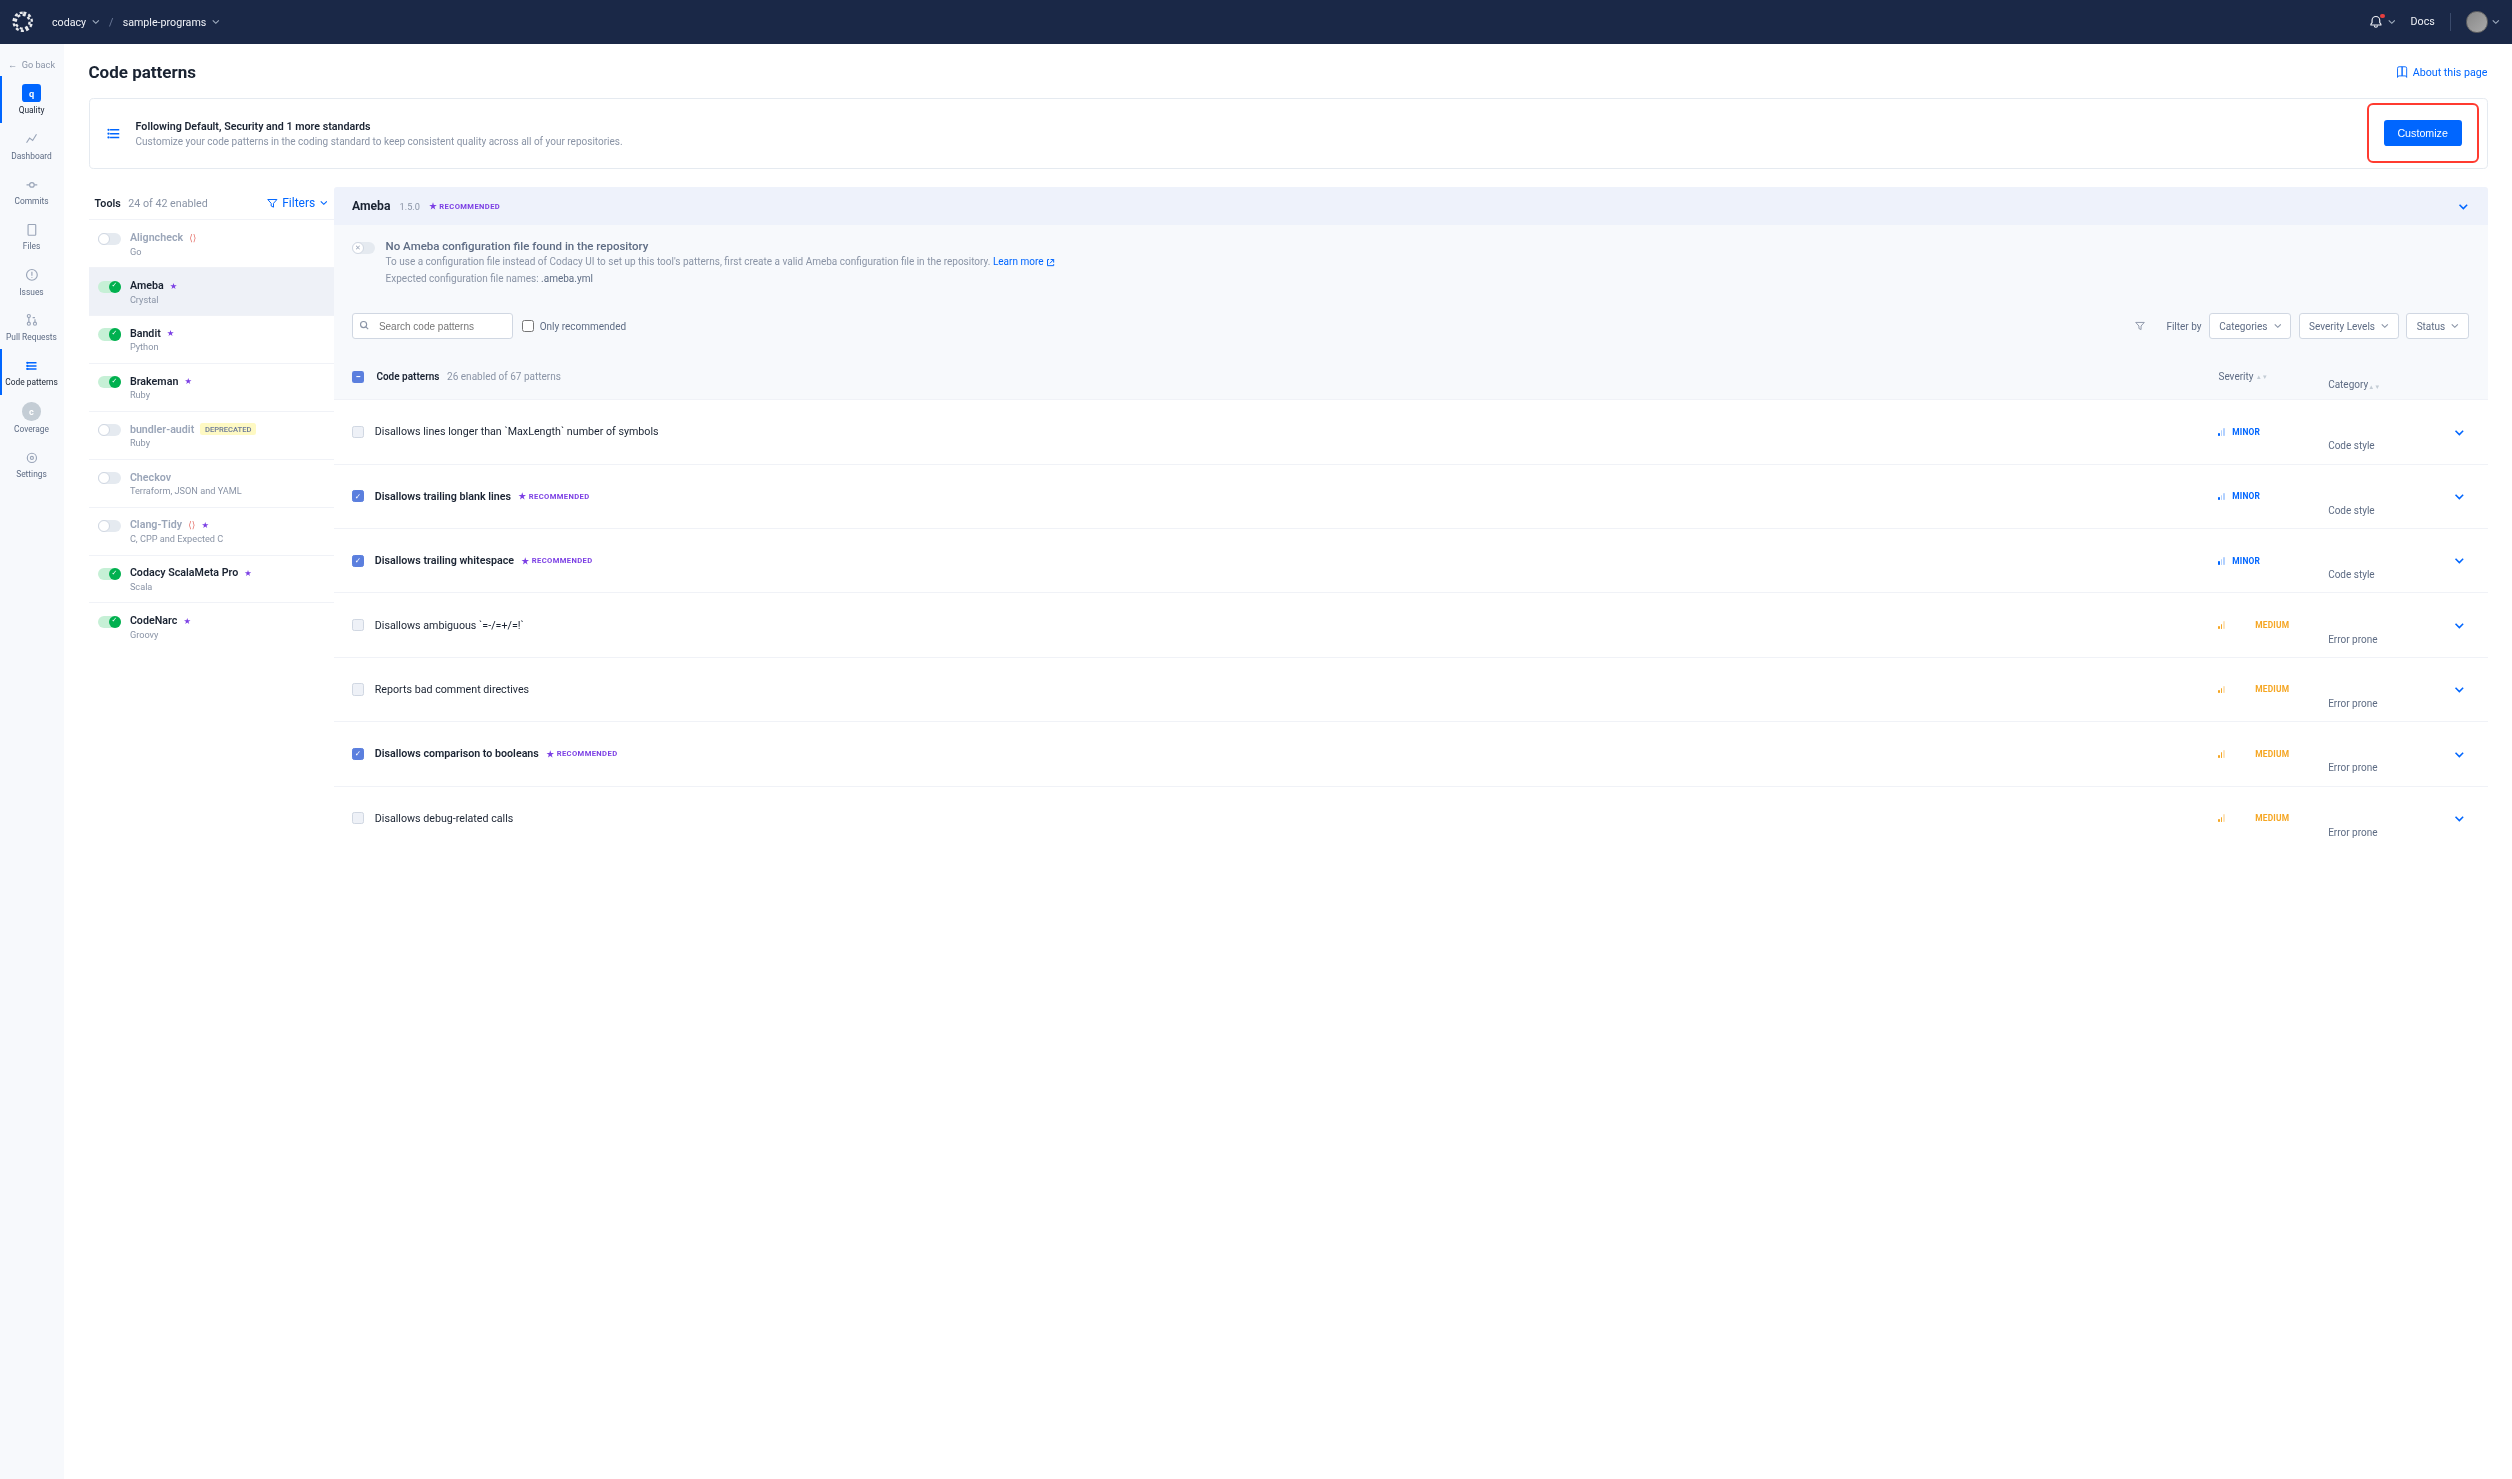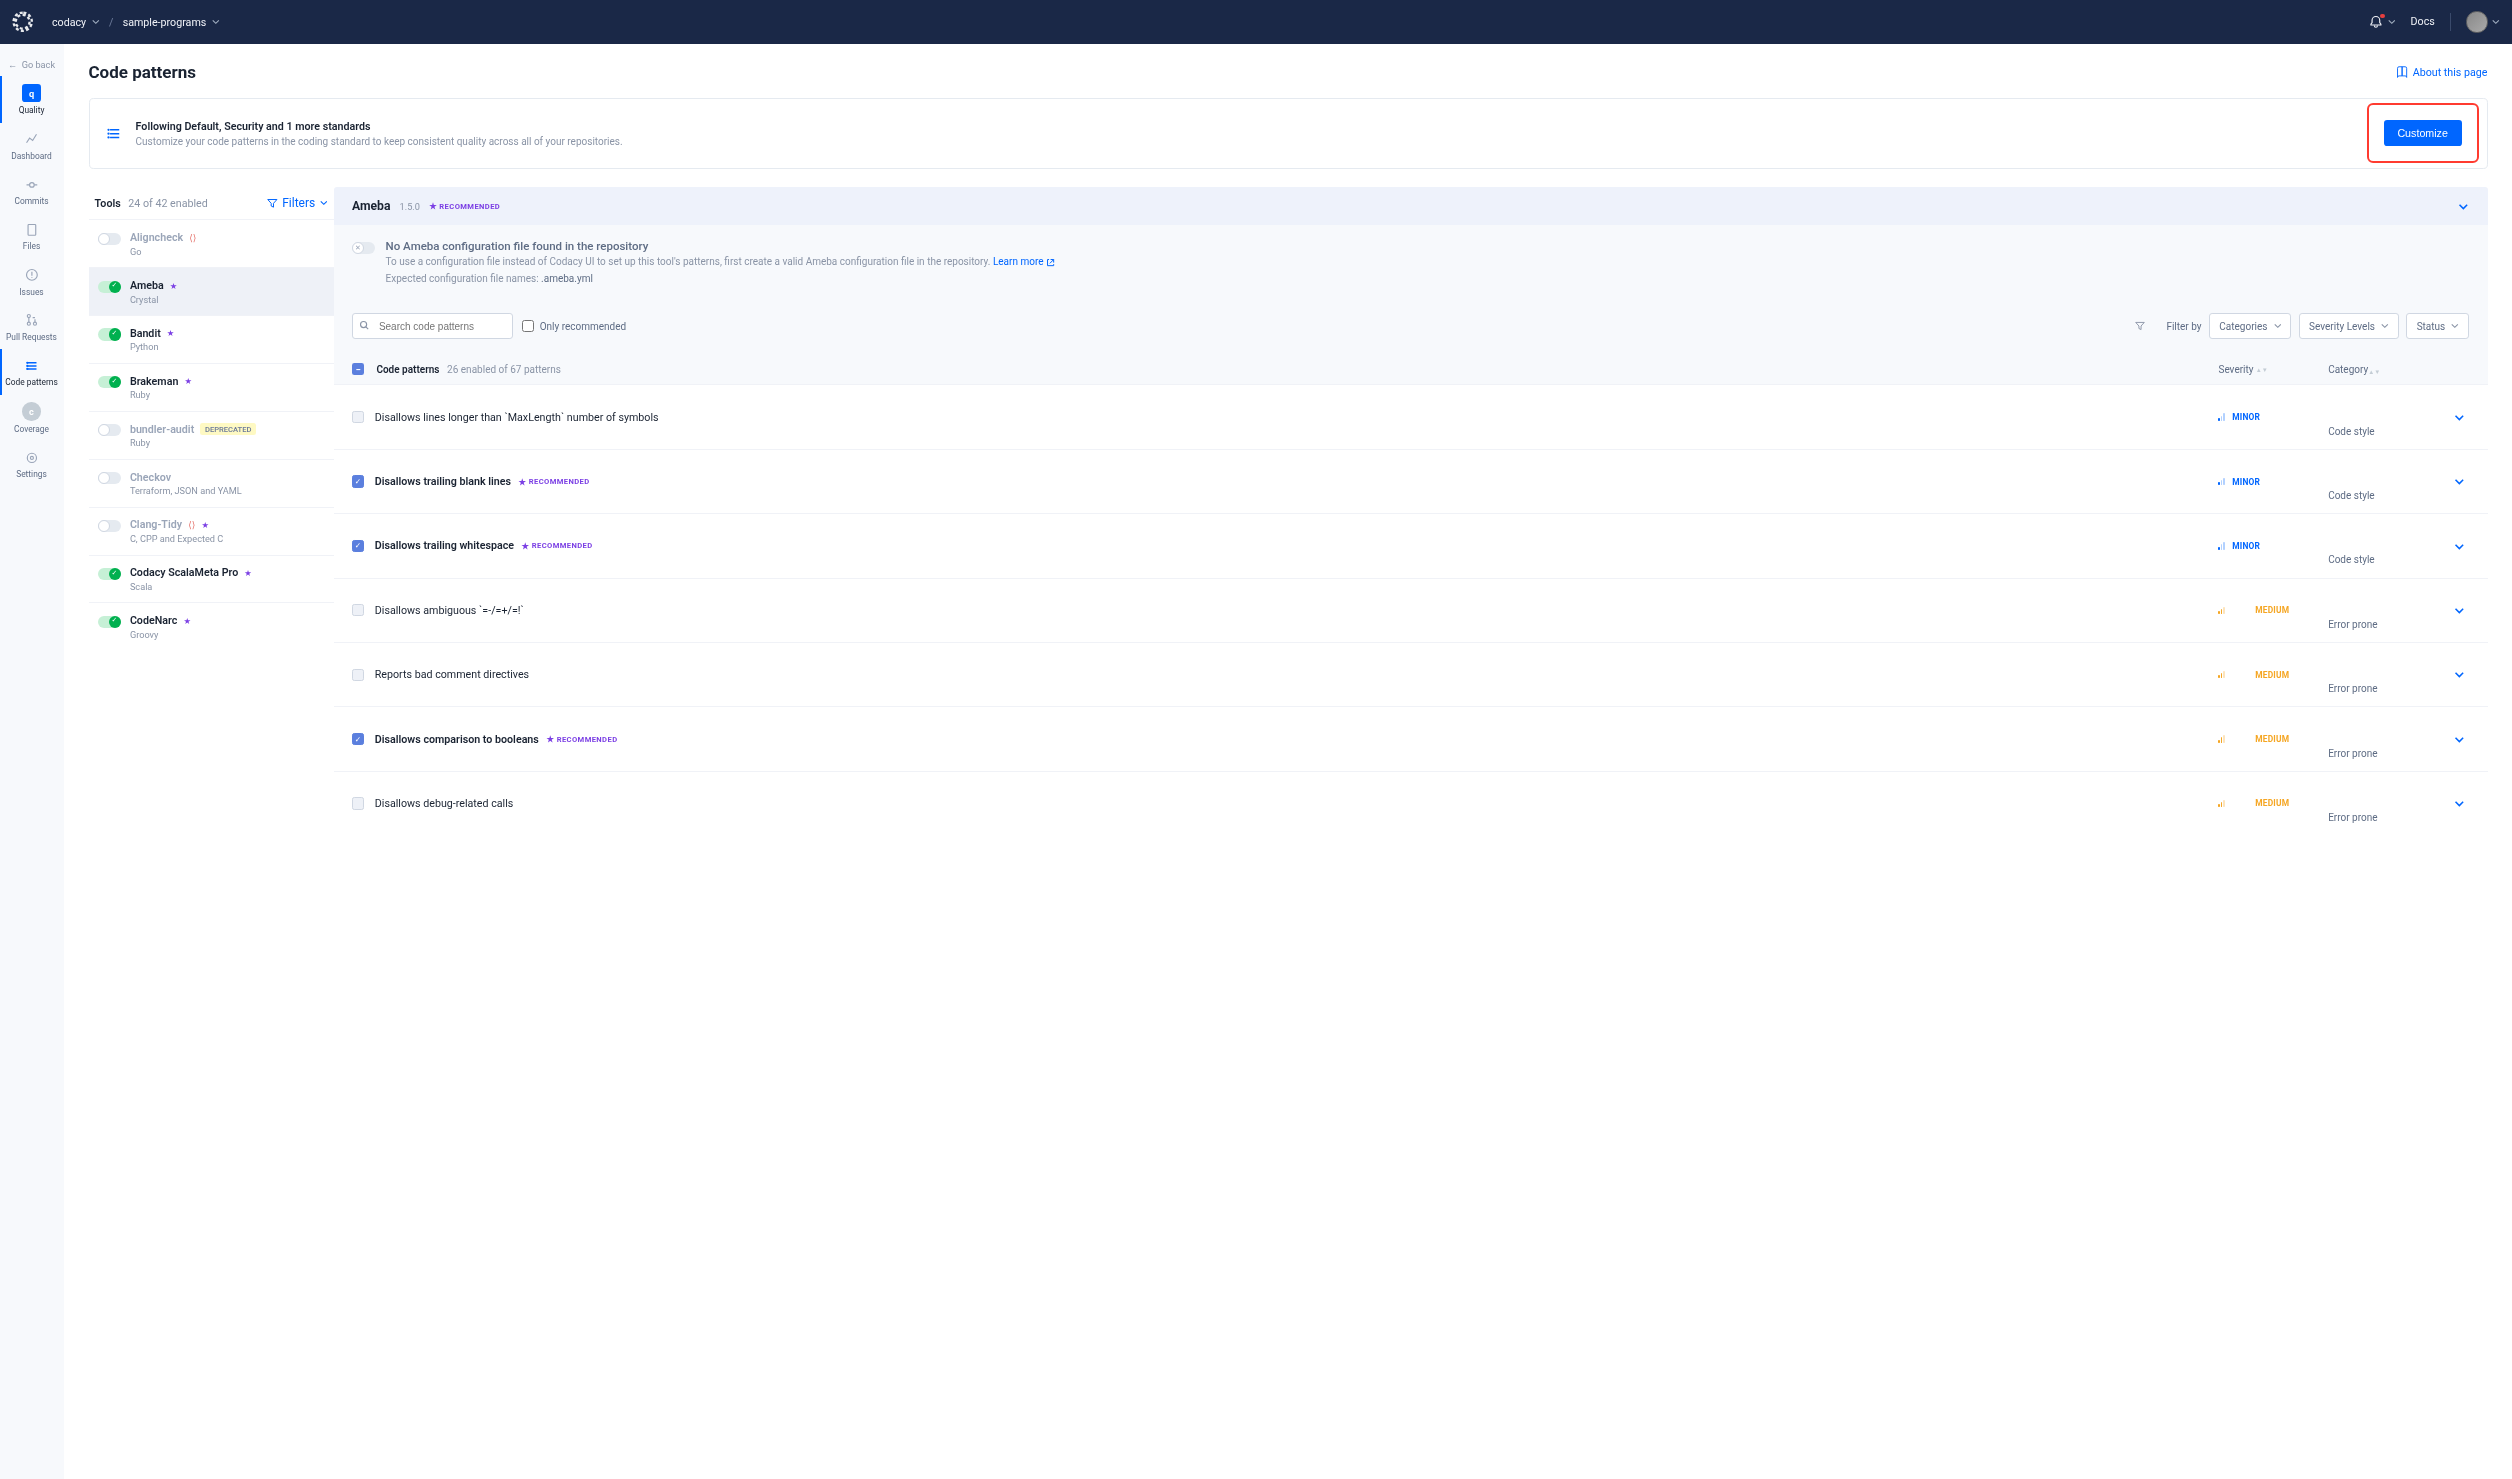--- a/index.html
+++ b/index.html
@@ -101,21 +101,21 @@
     .filter-right { margin-left: auto; display: flex; align-items: center; gap: 7.6px; }
     .filter-by-label { color: #5e6c84; font-size: 10px; display: flex; align-items: center; gap: 21px; }
     .filter-dropdown { border: 0.8px solid #d0d7e2; background: #fff; border-radius: 3.1px; padding: 6.1px 9.2px; font-size: 10px; color: #5e6c84; display: flex; align-items: center; gap: 6.1px; cursor: pointer; }
     
     .patterns-table-header { background: #f7f9fc; padding: 9.2px 18.4px; display: flex; align-items: center; gap: 10.7px; font-size: 10px; color: #5e6c84; }
     .col-check { width: 13.8px; }
     .col-name { flex: 1; display: flex; align-items: center; gap: 7.6px; }
     .col-name-label { font-weight: 600; color: #1a2332; }
     .col-name-count { color: #8a94a6; }
     .col-severity { width: 99px; display: flex; align-items: center; gap: 2.3px; }
-    .col-category { width: 115px; display: flex; align-items: flex-end; gap: 0; }
+    .col-category { width: 115px; display: flex; align-items: flex-end; gap: 0; margin-top: 16px; }
     .col-expand { width: 15.3px; }
     .sort-icon { color: #c4cdd5; font-size: 6.1px; }
     .indeterminate-check { width: 12.2px; height: 12.2px; background: #5b7fde; border-radius: 2.3px; display: flex; align-items: center; justify-content: center; color: #fff; font-size: 9.2px; font-weight: 700; }
     
     .pattern-row { padding: 12.2px 18.4px; display: flex; align-items: center; gap: 10.7px; border-top: 0.8px solid #f0f2f7; background: #fff; }
     .pattern-check { width: 12.2px; height: 12.2px; border-radius: 2.3px; border: 0.8px solid #d0d7e2; background: #eef1f7; flex-shrink: 0; cursor: pointer; display: flex; align-items: center; justify-content: center; }
     .pattern-check.checked { background: #5b7fde; border-color: #5b7fde; color: #fff; font-size: 7.6px; }
     .pattern-name-cell { flex: 1; display: flex; align-items: center; gap: 7.6px; }
     .pattern-name { font-size: 10.7px; color: #1a2332; }
     .pattern-name.bold { font-weight: 600; }

